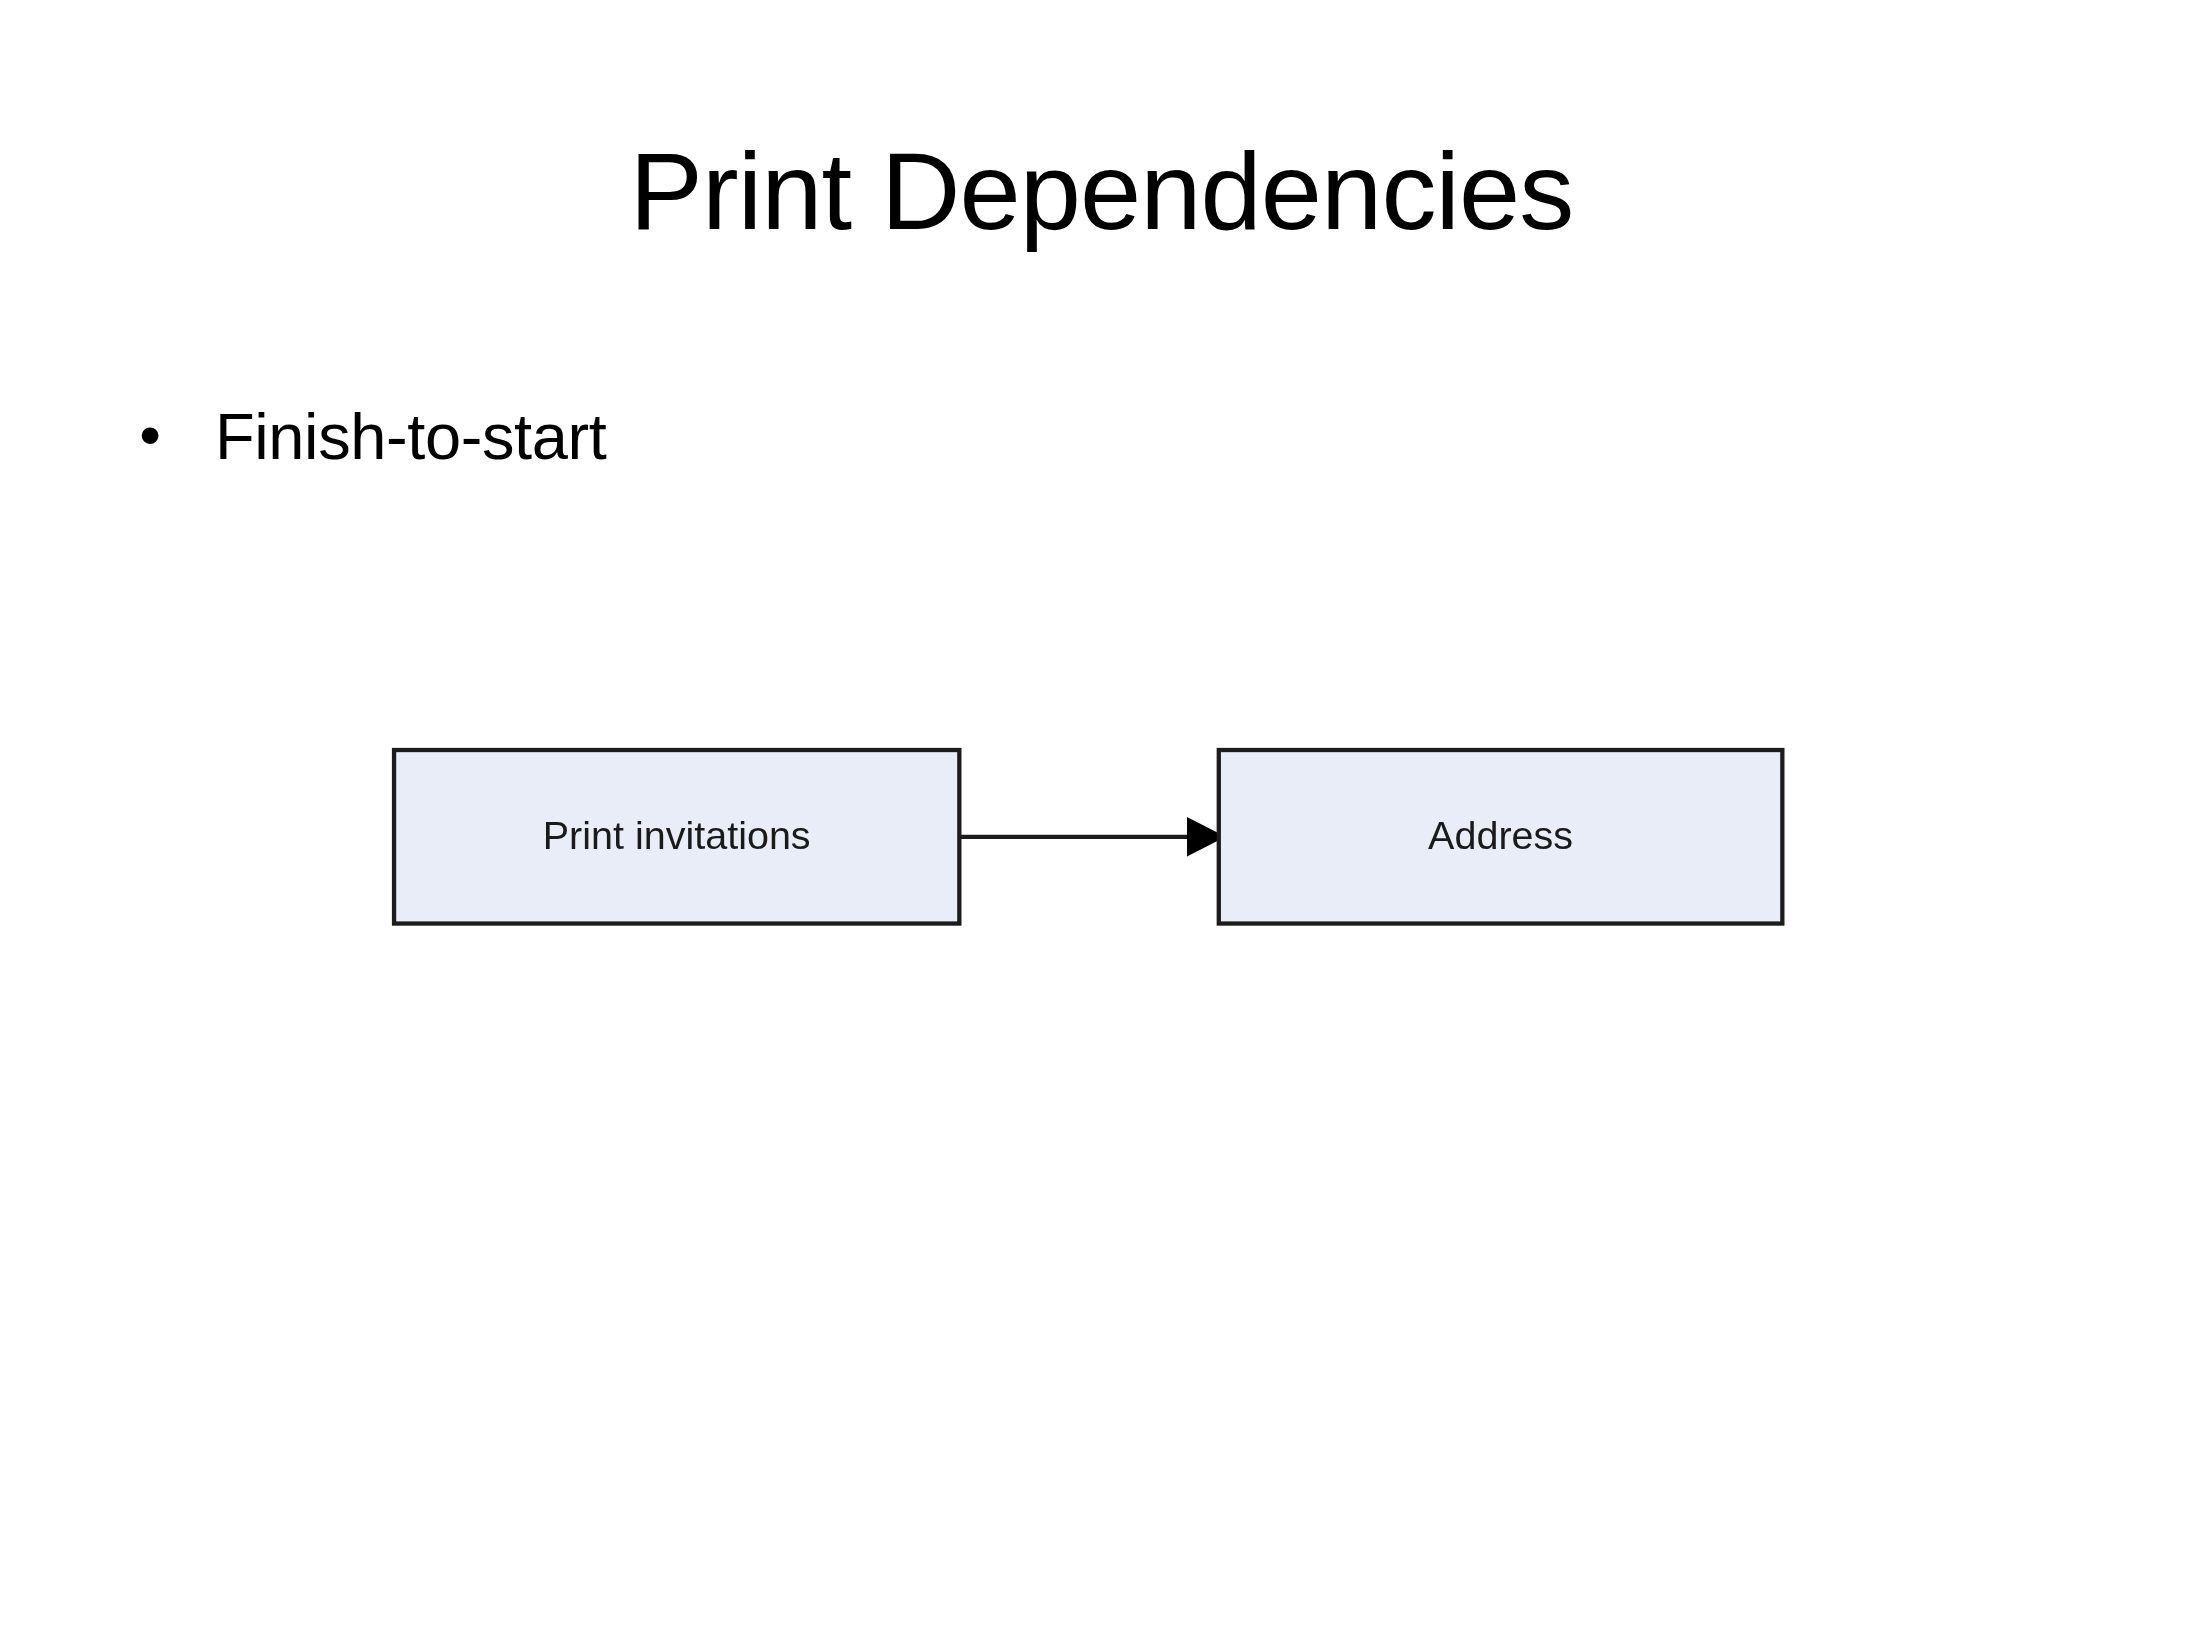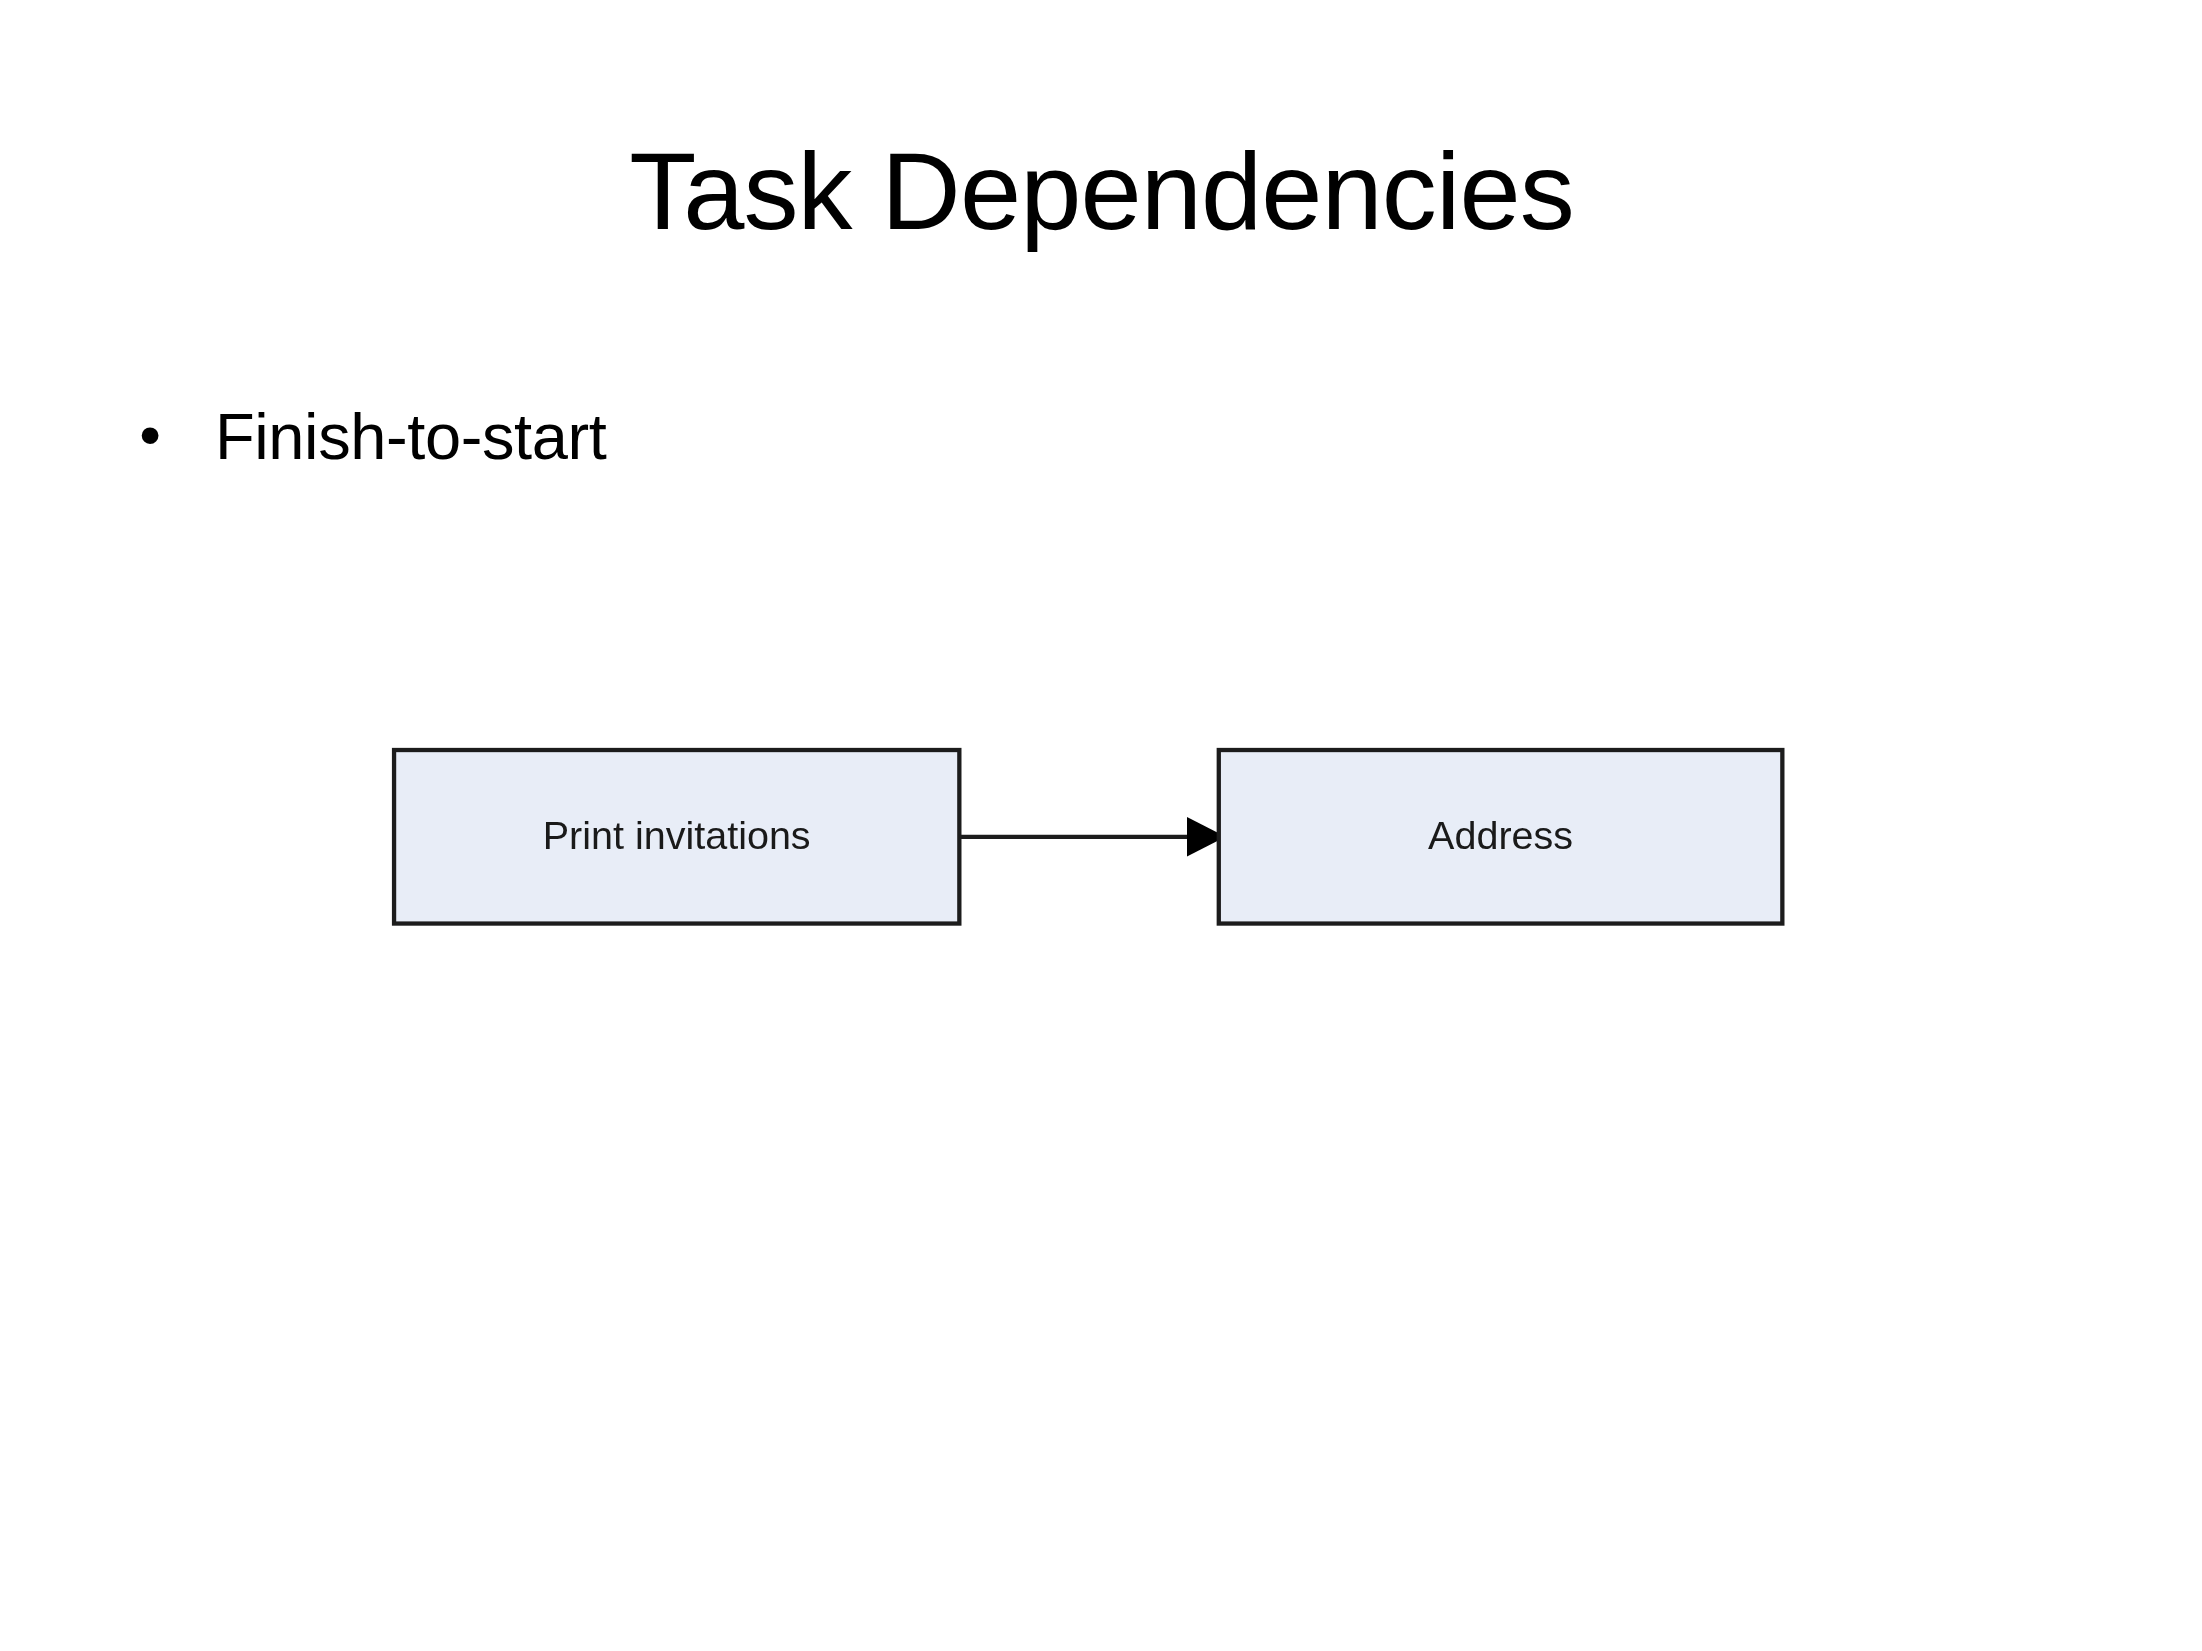--- a/index.html
+++ b/index.html
@@ -107,21 +107,21 @@
   .edge-head {
     fill: #000000;
     stroke: none;
   }
 </style>
 </head>
 <body>
 
 <div class="slide">
 
-  <div class="slide-title">Task Dependencies</div>
+  <div class="slide-title">Print Dependencies</div>
 
   <div class="bullet-list">
     <div class="bullet-row">
       <span class="bullet-marker">•</span>
       <span class="bullet-text">Finish-to-start</span>
     </div>
   </div>
 
   <div class="diagram">
     <svg viewBox="0 0 1640 220" xmlns="http://www.w3.org/2000/svg">

